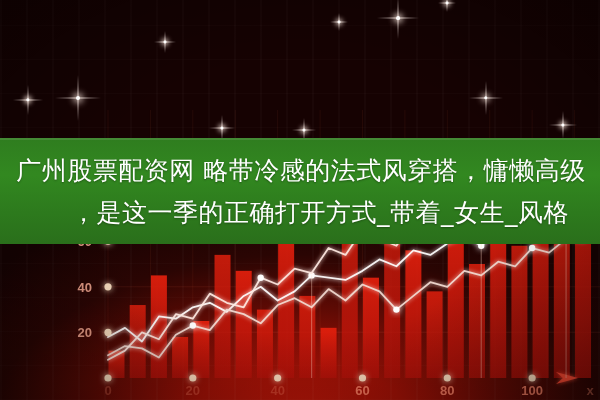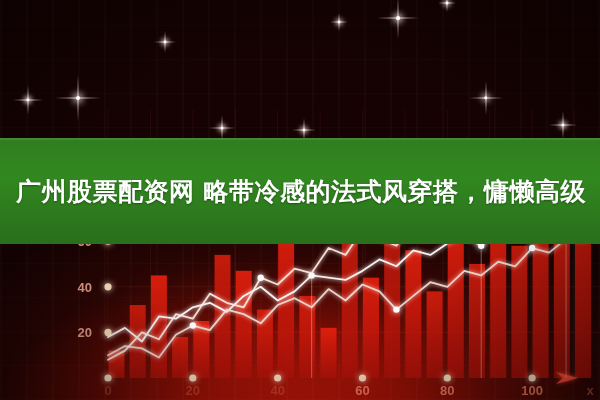--- a/index.html
+++ b/index.html
@@ -67,21 +67,21 @@
     background:rgba(255,255,255,0.10);
   }
   .headline{
     position:absolute;left:0;top:140px;width:600px;height:104px;
     display:flex;flex-direction:column;justify-content:center;align-items:center;
     z-index:6;
   }
   .headline .line{
     color:#ffffff;
     font-family:"DejaVu Sans","Liberation Sans",sans-serif;
-    font-weight:bold;
+    font-weight:normal;
     font-size:25px;
     line-height:42px;
     letter-spacing:0.5px;
     white-space:nowrap;
     text-shadow:0 1px 2px rgba(0,0,0,0.35);
   }
   .headline .line.l1{padding-left:2px;}
   .headline .line.l2{padding-left:40px;}
 
   .axis-label{
@@ -283,15 +283,16 @@
         <b style="height: 18px;"></b>
         <u style="width: 2.9px; height: 2.9px; box-shadow: rgba(255, 235, 225, 0.9) 0px 0px 4.8px 1.675px;"></u>
       </div>
     </div>
 
   <div class="green-band"></div>
   <div class="green-band-top-edge"></div>
 
   <div class="headline">
     <div class="line l1">广州股票配资网 略带冷感的法式风穿搭，慵懒高级</div>
+    <div class="line l2">，是这一季的正确打开方式_带着_女生_风格</div>
   </div>
 
 </div>
 
 </body></html>

